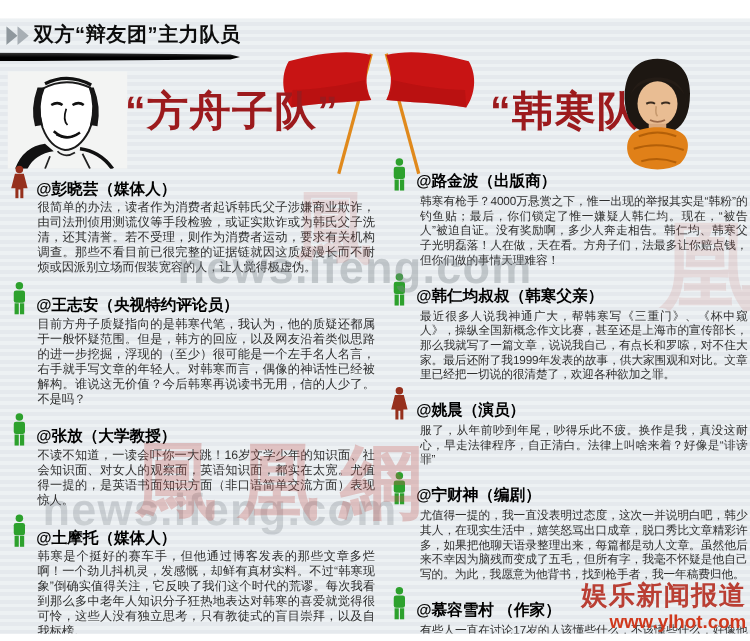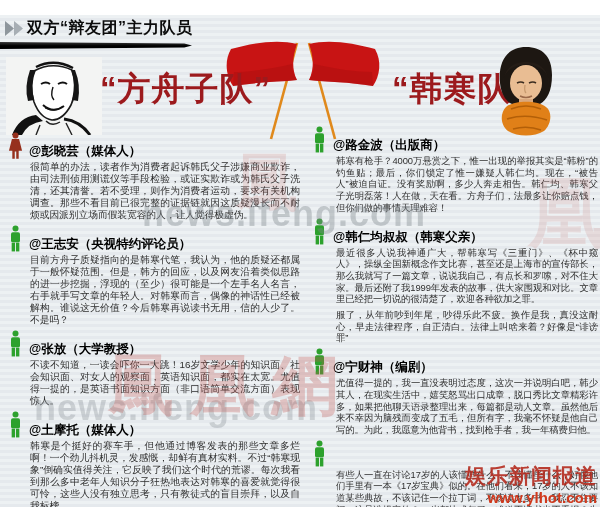--- a/index.html
+++ b/index.html
@@ -210,20 +210,29 @@
               <rect x="3.9" y="18.4" width="3.6" height="9.4"></rect>
               <rect x="8.5" y="18.4" width="3.6" height="9.4"></rect>
             </svg>
         </span>
         <span class="handle">@韩仁均叔叔（韩寒父亲）</span>
       </div>
       <div class="quote">最近很多人说我神通广大，帮韩寒写《三重门》、《杯中窥人》，操纵全国新概念作文比赛，甚至还是上海市的宣传部长，那么我就写了一篇文章，说说我自己，有点长和罗嗦，对不住大家。最后还附了我1999年发表的故事，供大家围观和对比。文章里已经把一切说的很清楚了，欢迎各种欲加之罪。</div>
     </div>
 
     <div class="member">
+      <div class="member-head">
+        <span class="pict pict-female">
+          <svg width="15" height="27" viewBox="0 0 16 28">
+              <circle cx="8" cy="3.4" r="3.2"></circle>
+              <path d="M8,7 L11.8,7 L15,19.5 L11.4,19.5 L11.4,28 L8.8,28 L8.8,20.5 L7.2,20.5 L7.2,28 L4.6,28 L4.6,19.5 L1,19.5 L4.2,7 Z"></path>
+            </svg>
+        </span>
+        <span class="handle">@姚晨（演员）</span>
+      </div>
       <div class="quote">服了，从年前吵到年尾，吵得乐此不疲。换作是我，真没这耐心，早走法律程序，自正清白。法律上叫啥来着？好像是“诽谤罪”</div>
     </div>
 
     <div class="member">
       <div class="member-head">
         <span class="pict pict-male">
           <svg width="15" height="27" viewBox="0 0 16 28">
               <circle cx="8" cy="3.4" r="3.2"></circle>
               <rect x="3.2" y="7.4" width="9.6" height="10.6" rx="2"></rect>
               <rect x="3.9" y="18.4" width="3.6" height="9.4"></rect>
@@ -238,20 +247,21 @@
     <div class="member">
       <div class="member-head">
         <span class="pict pict-male">
           <svg width="15" height="27" viewBox="0 0 16 28">
               <circle cx="8" cy="3.4" r="3.2"></circle>
               <rect x="3.2" y="7.4" width="9.6" height="10.6" rx="2"></rect>
               <rect x="3.9" y="18.4" width="3.6" height="9.4"></rect>
               <rect x="8.5" y="18.4" width="3.6" height="9.4"></rect>
             </svg>
         </span>
+        <span class="handle">@慕容雪村 （作家）</span>
       </div>
       <div class="quote">有些人一直在讨论17岁的人该懂些什么，不该懂些什么，好像他们手里有一本《17岁宝典》似的。在他们看来，17岁的人不该知道某些典故，不该记住一个拉丁词，不该读太多书，我忍不住要问：这是谁规定的？17岁都快成年了，难道不读书也不看报？牛不会爬树，可也不能见到猴子就说它有问题。</div>
     </div>
 
   </div>
 
   <div class="wm wm-url1">news.ifeng.com</div>
   <div class="wm wm-url2">news.ifeng.com</div>
   <div class="wm wm-phoenix">鳳凰網</div>
   <div class="wm wm-phx1">鳳</div>

